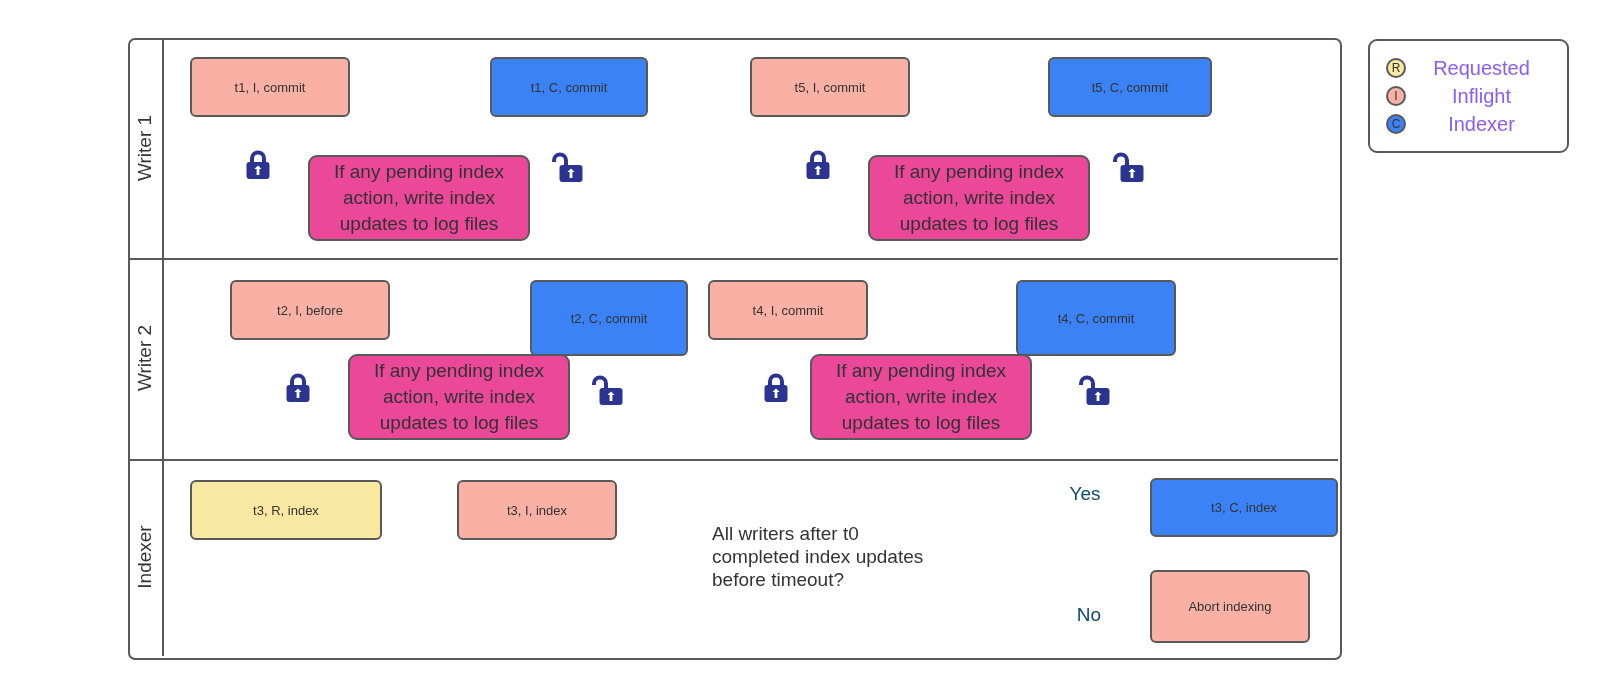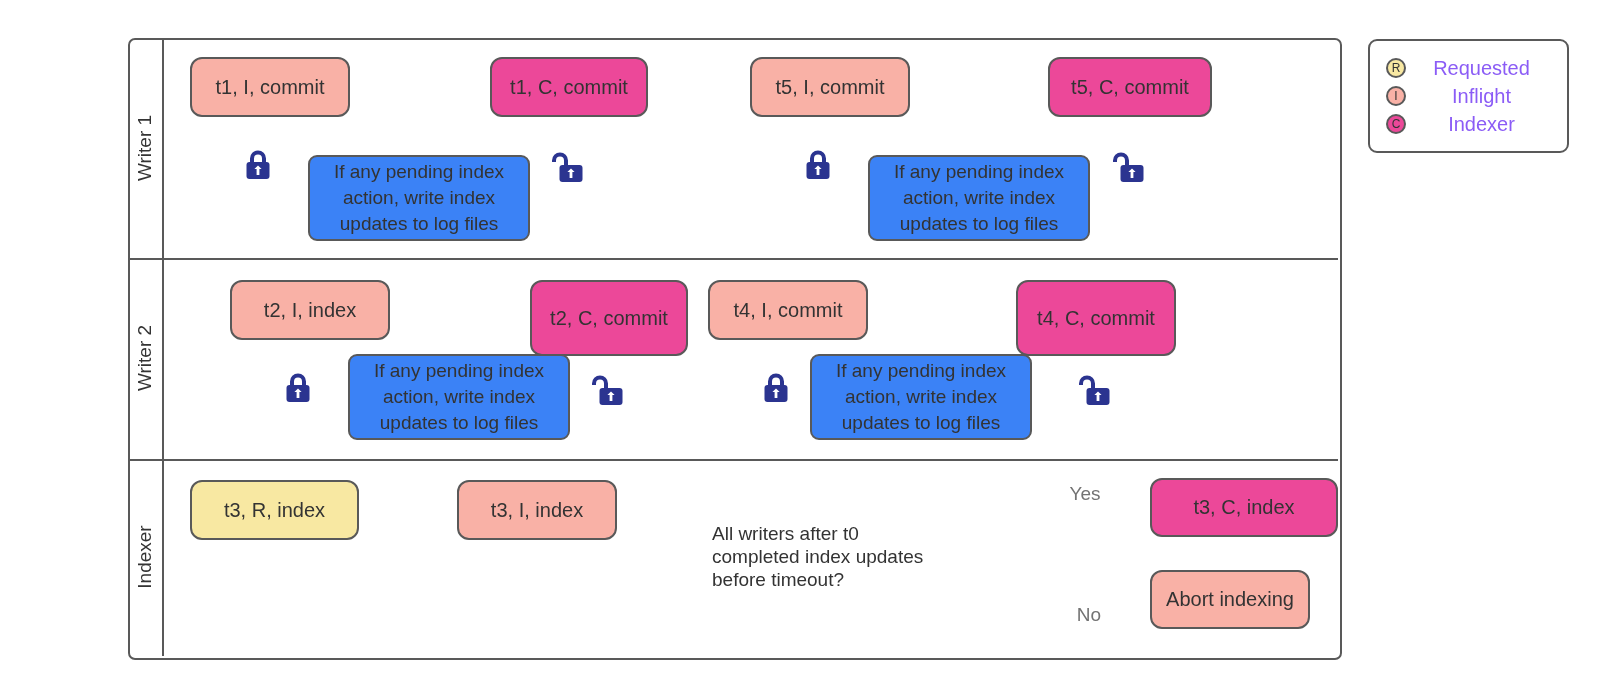--- a/index.html
+++ b/index.html
@@ -8,28 +8,28 @@
   .abs{position:absolute;}
   
   .pool{left:128px;top:38px;width:1210px;height:618px;
         border:2.5px solid #595959;border-radius:7px;background:#fff;}
   .lane-sep{left:128px;width:1210px;height:0;border-top:2.5px solid #595959;}
   .head-divider{left:162px;top:38px;width:0;height:618px;border-left:2.5px solid #595959;}
   .lane-label{width:200px;height:24px;left:45px;text-align:center;
               transform:rotate(-90deg);font-size:19px;line-height:24px;color:#333;}
   
   .node{display:flex;align-items:center;justify-content:center;text-align:center;
-        border:2.5px solid #595959;border-radius:12px;font-size:20px;box-sizing:border-box;}
+        border:2.5px solid #595959;border-radius:6px;font-size:13px;box-sizing:border-box;}
   .inflight{background:#f9b1a6;}
-  .commit{background:#ec4899;text-align:right;}
+  .commit{background:#3b82f6;text-align:right;}
   .requested{background:#f8e8a2;}
   .proc{display:flex;align-items:center;justify-content:center;text-align:center;
-        border:2.5px solid #595959;border-radius:9px;background:#3b82f6;
+        border:2.5px solid #595959;border-radius:9px;background:#ec4899;
         font-size:19px;line-height:1.38;box-sizing:border-box;padding:2px 8px;}
-  .dlabel{font-size:19px;text-align:center;color:#737373;}
+  .dlabel{font-size:19px;text-align:center;color:#0c4a6e;}
   .diamond-text{width:232px;text-align:left;font-size:19px;line-height:1.2;}
   
   .legend{left:1368px;top:39px;width:201px;height:114px;border:2.5px solid #595959;
           border-radius:9px;background:#fff;display:flex;flex-direction:column;
           justify-content:center;gap:3px;padding:2px 10px 2px 16px;box-sizing:border-box;}
   .legend-row{display:flex;align-items:center;height:25px;}
   .legend-dot{width:20px;height:20px;border-radius:50%;border:2px solid #595959;
               display:flex;align-items:center;justify-content:center;
               font-size:12px;color:#333;flex:0 0 auto;box-sizing:border-box;}
   .legend-label{flex:1;text-align:center;font-size:20px;color:#8b5cf6;}
@@ -72,34 +72,34 @@
 <div class="abs lane-label" style="top:346px">Writer 2</div>
 <div class="abs lane-label" style="top:545px">Indexer</div>
 
 <div class="abs node inflight" style="left:190px;top:57px;width:160px;height:60px">t1, I, commit</div>
 <div class="abs node commit" style="left:490px;top:57px;width:158px;height:60px">t1, C, commit</div>
 <div class="abs node inflight" style="left:750px;top:57px;width:160px;height:60px">t5, I, commit</div>
 <div class="abs node commit" style="left:1048px;top:57px;width:164px;height:60px">t5, C, commit</div>
 <div class="abs proc" style="left:308px;top:155px;width:222px;height:86px">If any pending index action, write index updates to log files</div>
 <div class="abs proc" style="left:868px;top:155px;width:222px;height:86px">If any pending index action, write index updates to log files</div>
 
-<div class="abs node inflight" style="left:230px;top:280px;width:160px;height:60px">t2, I, index</div>
+<div class="abs node inflight" style="left:230px;top:280px;width:160px;height:60px">t2, I, before</div>
 <div class="abs node commit" style="left:530px;top:280px;width:158px;height:76px">t2, C, commit</div>
 <div class="abs node inflight" style="left:708px;top:280px;width:160px;height:60px">t4, I, commit</div>
 <div class="abs node commit" style="left:1016px;top:280px;width:160px;height:76px">t4, C, commit</div>
 <div class="abs proc" style="left:348px;top:354px;width:222px;height:86px">If any pending index action, write index updates to log files</div>
 <div class="abs proc" style="left:810px;top:354px;width:222px;height:86px">If any pending index action, write index updates to log files</div>
 
-<div class="abs node requested" style="left:190px;top:480px;width:169px;height:60px">t3, R, index</div>
+<div class="abs node requested" style="left:190px;top:480px;width:192px;height:60px">t3, R, index</div>
 <div class="abs node inflight" style="left:457px;top:480px;width:160px;height:60px">t3, I, index</div>
 <div class="abs diamond-text" style="left:712px;top:523px">All writers after t0 completed index updates before timeout?</div>
 <div class="abs dlabel" style="left:1062px;top:483px;width:46px">Yes</div>
 <div class="abs dlabel" style="left:1066px;top:604px;width:46px">No</div>
 <div class="abs node commit" style="left:1150px;top:478px;width:188px;height:59px">t3, C, index</div>
-<div class="abs node inflight" style="left:1150px;top:570px;width:160px;height:59px">Abort indexing</div>
+<div class="abs node inflight" style="left:1150px;top:570px;width:160px;height:73px">Abort indexing</div>
 
 <span class="abs" style="left:245px;top:148px">
   <svg width="26" height="33" viewBox="0 0 26 33">
       <path d="M7,15 V10.5 a6,6 0 0 1 12,0 V15" fill="none" stroke="#2b3490" stroke-width="4"></path>
       <rect x="1.5" y="14" width="23" height="17" rx="3" fill="#2b3490"></rect>
       <path d="M13,17.5 l3.6,3.6 h-2.2 v6 h-2.8 v-6 h-2.2 z" fill="#fff"></path>
     </svg>
 </span>
 <span class="abs" style="left:547px;top:151px">
   <svg width="36" height="33" viewBox="0 0 36 33">

